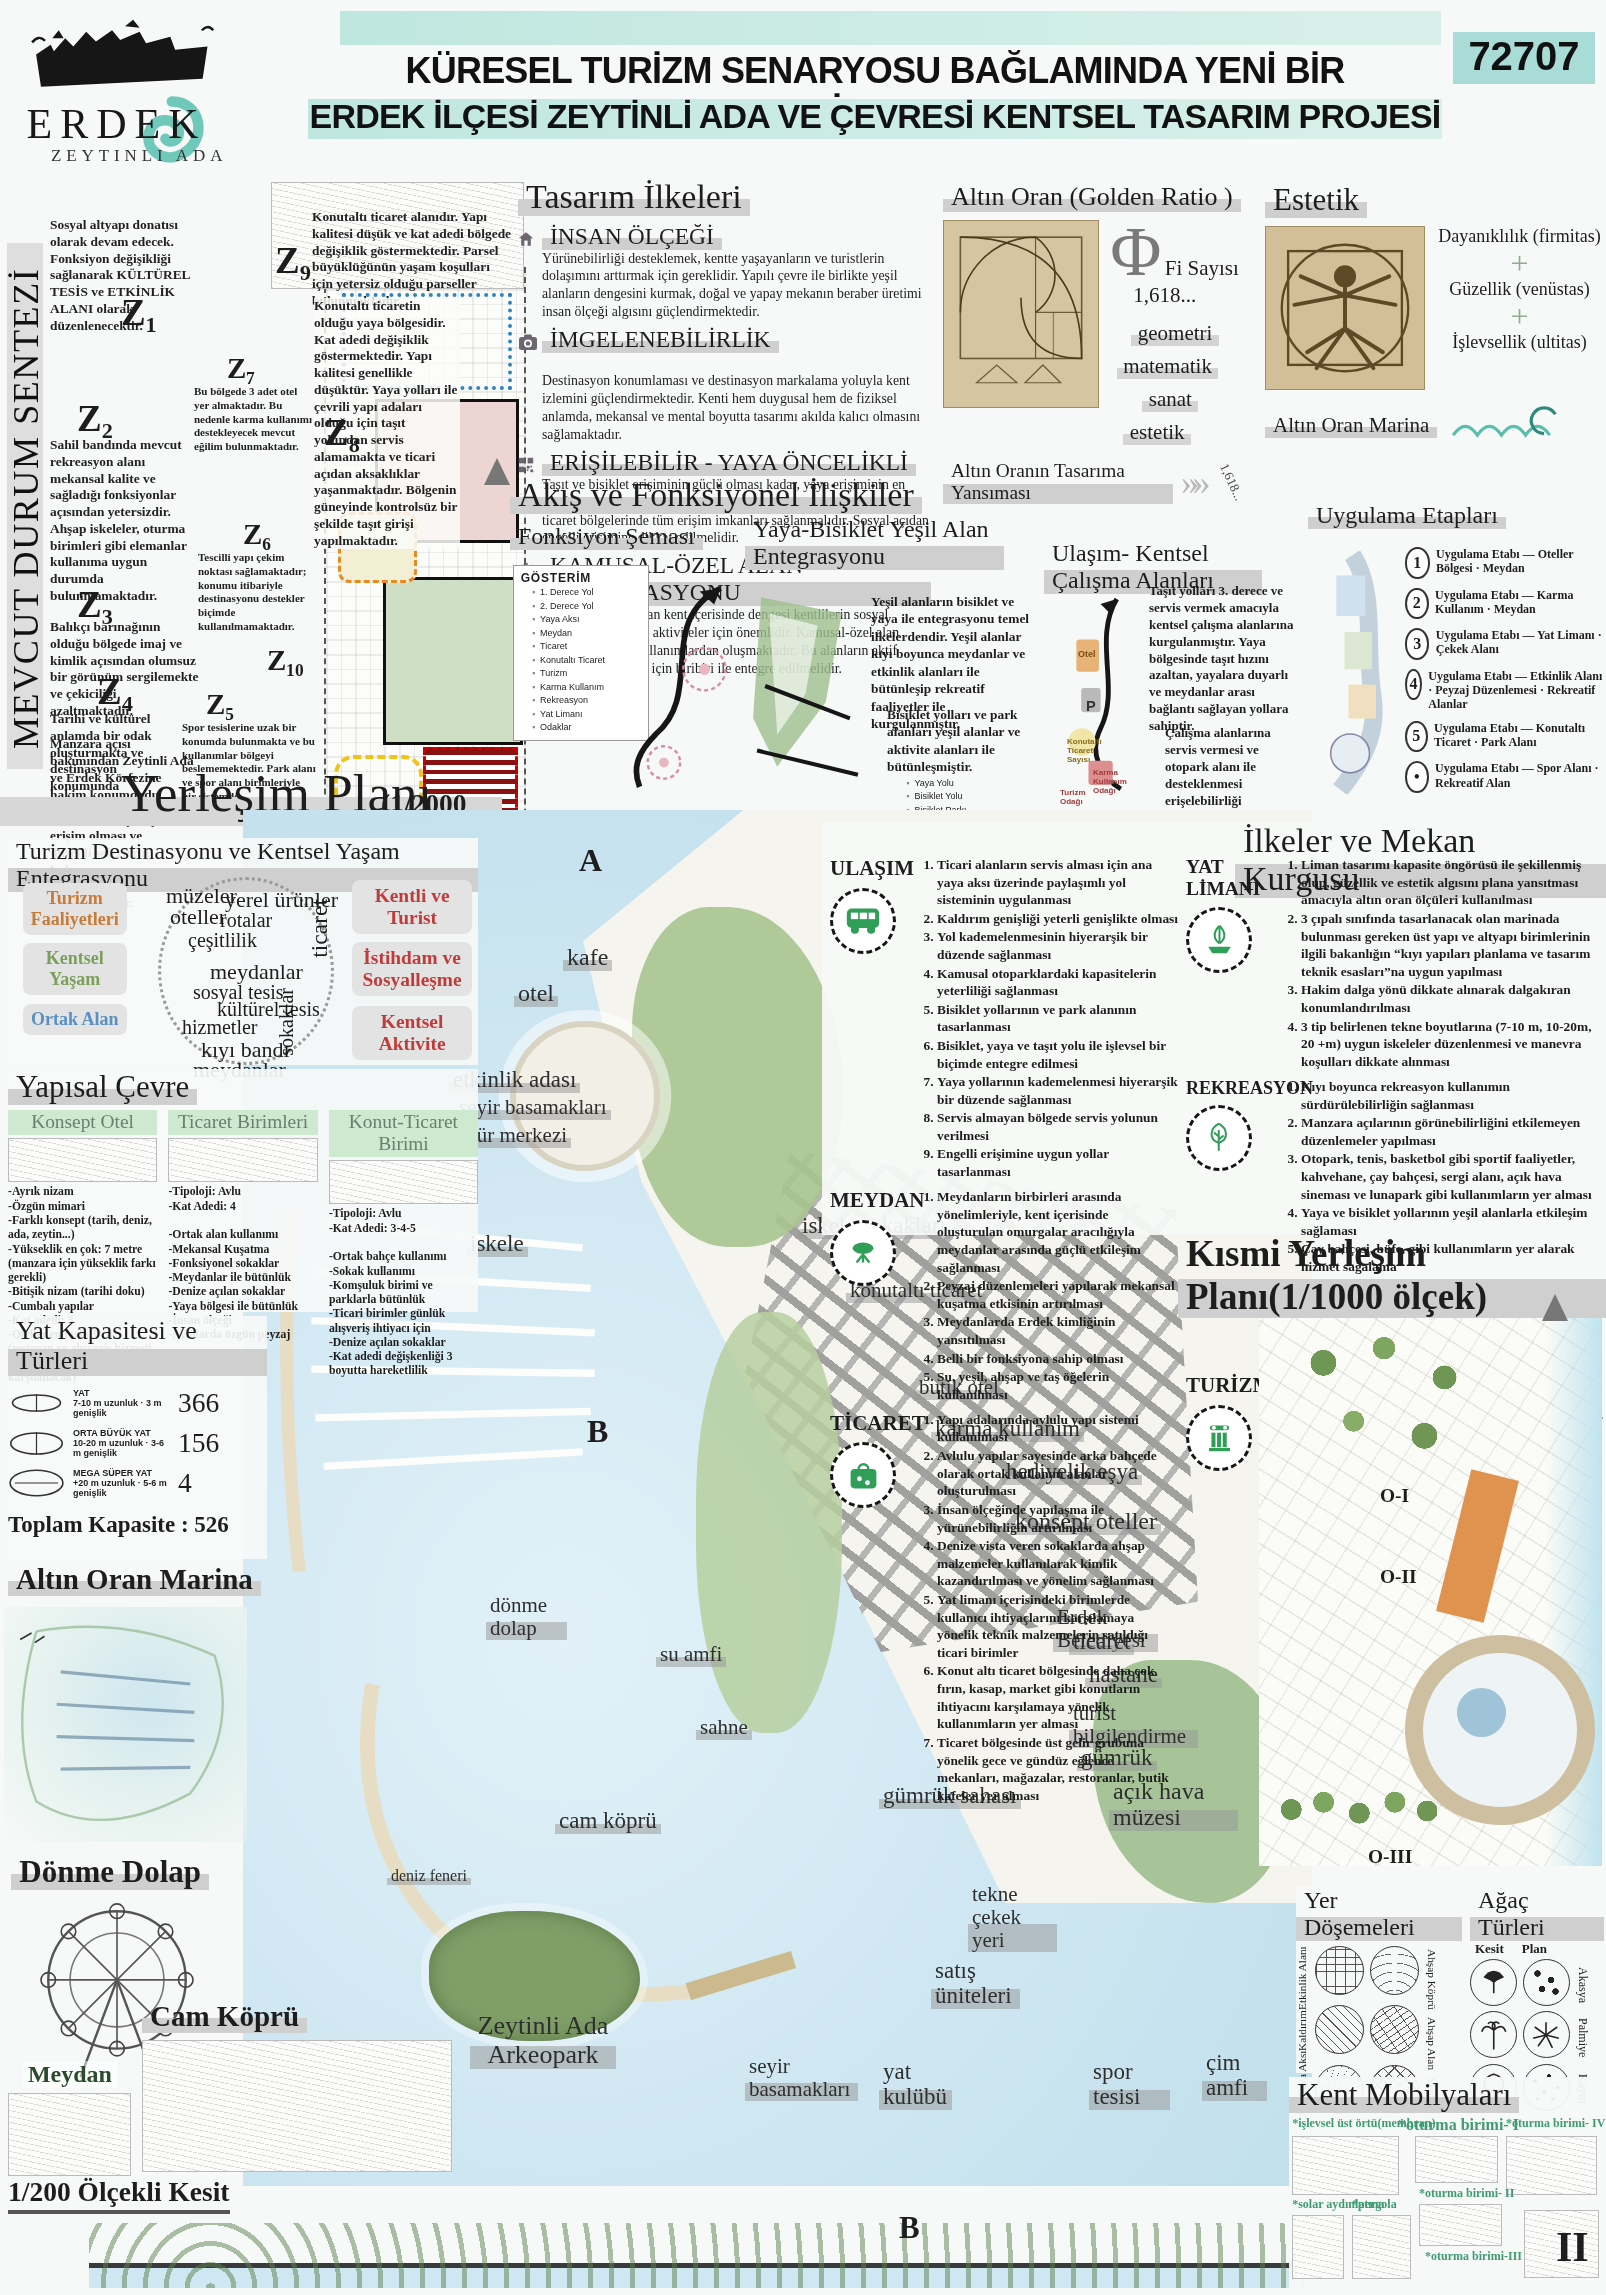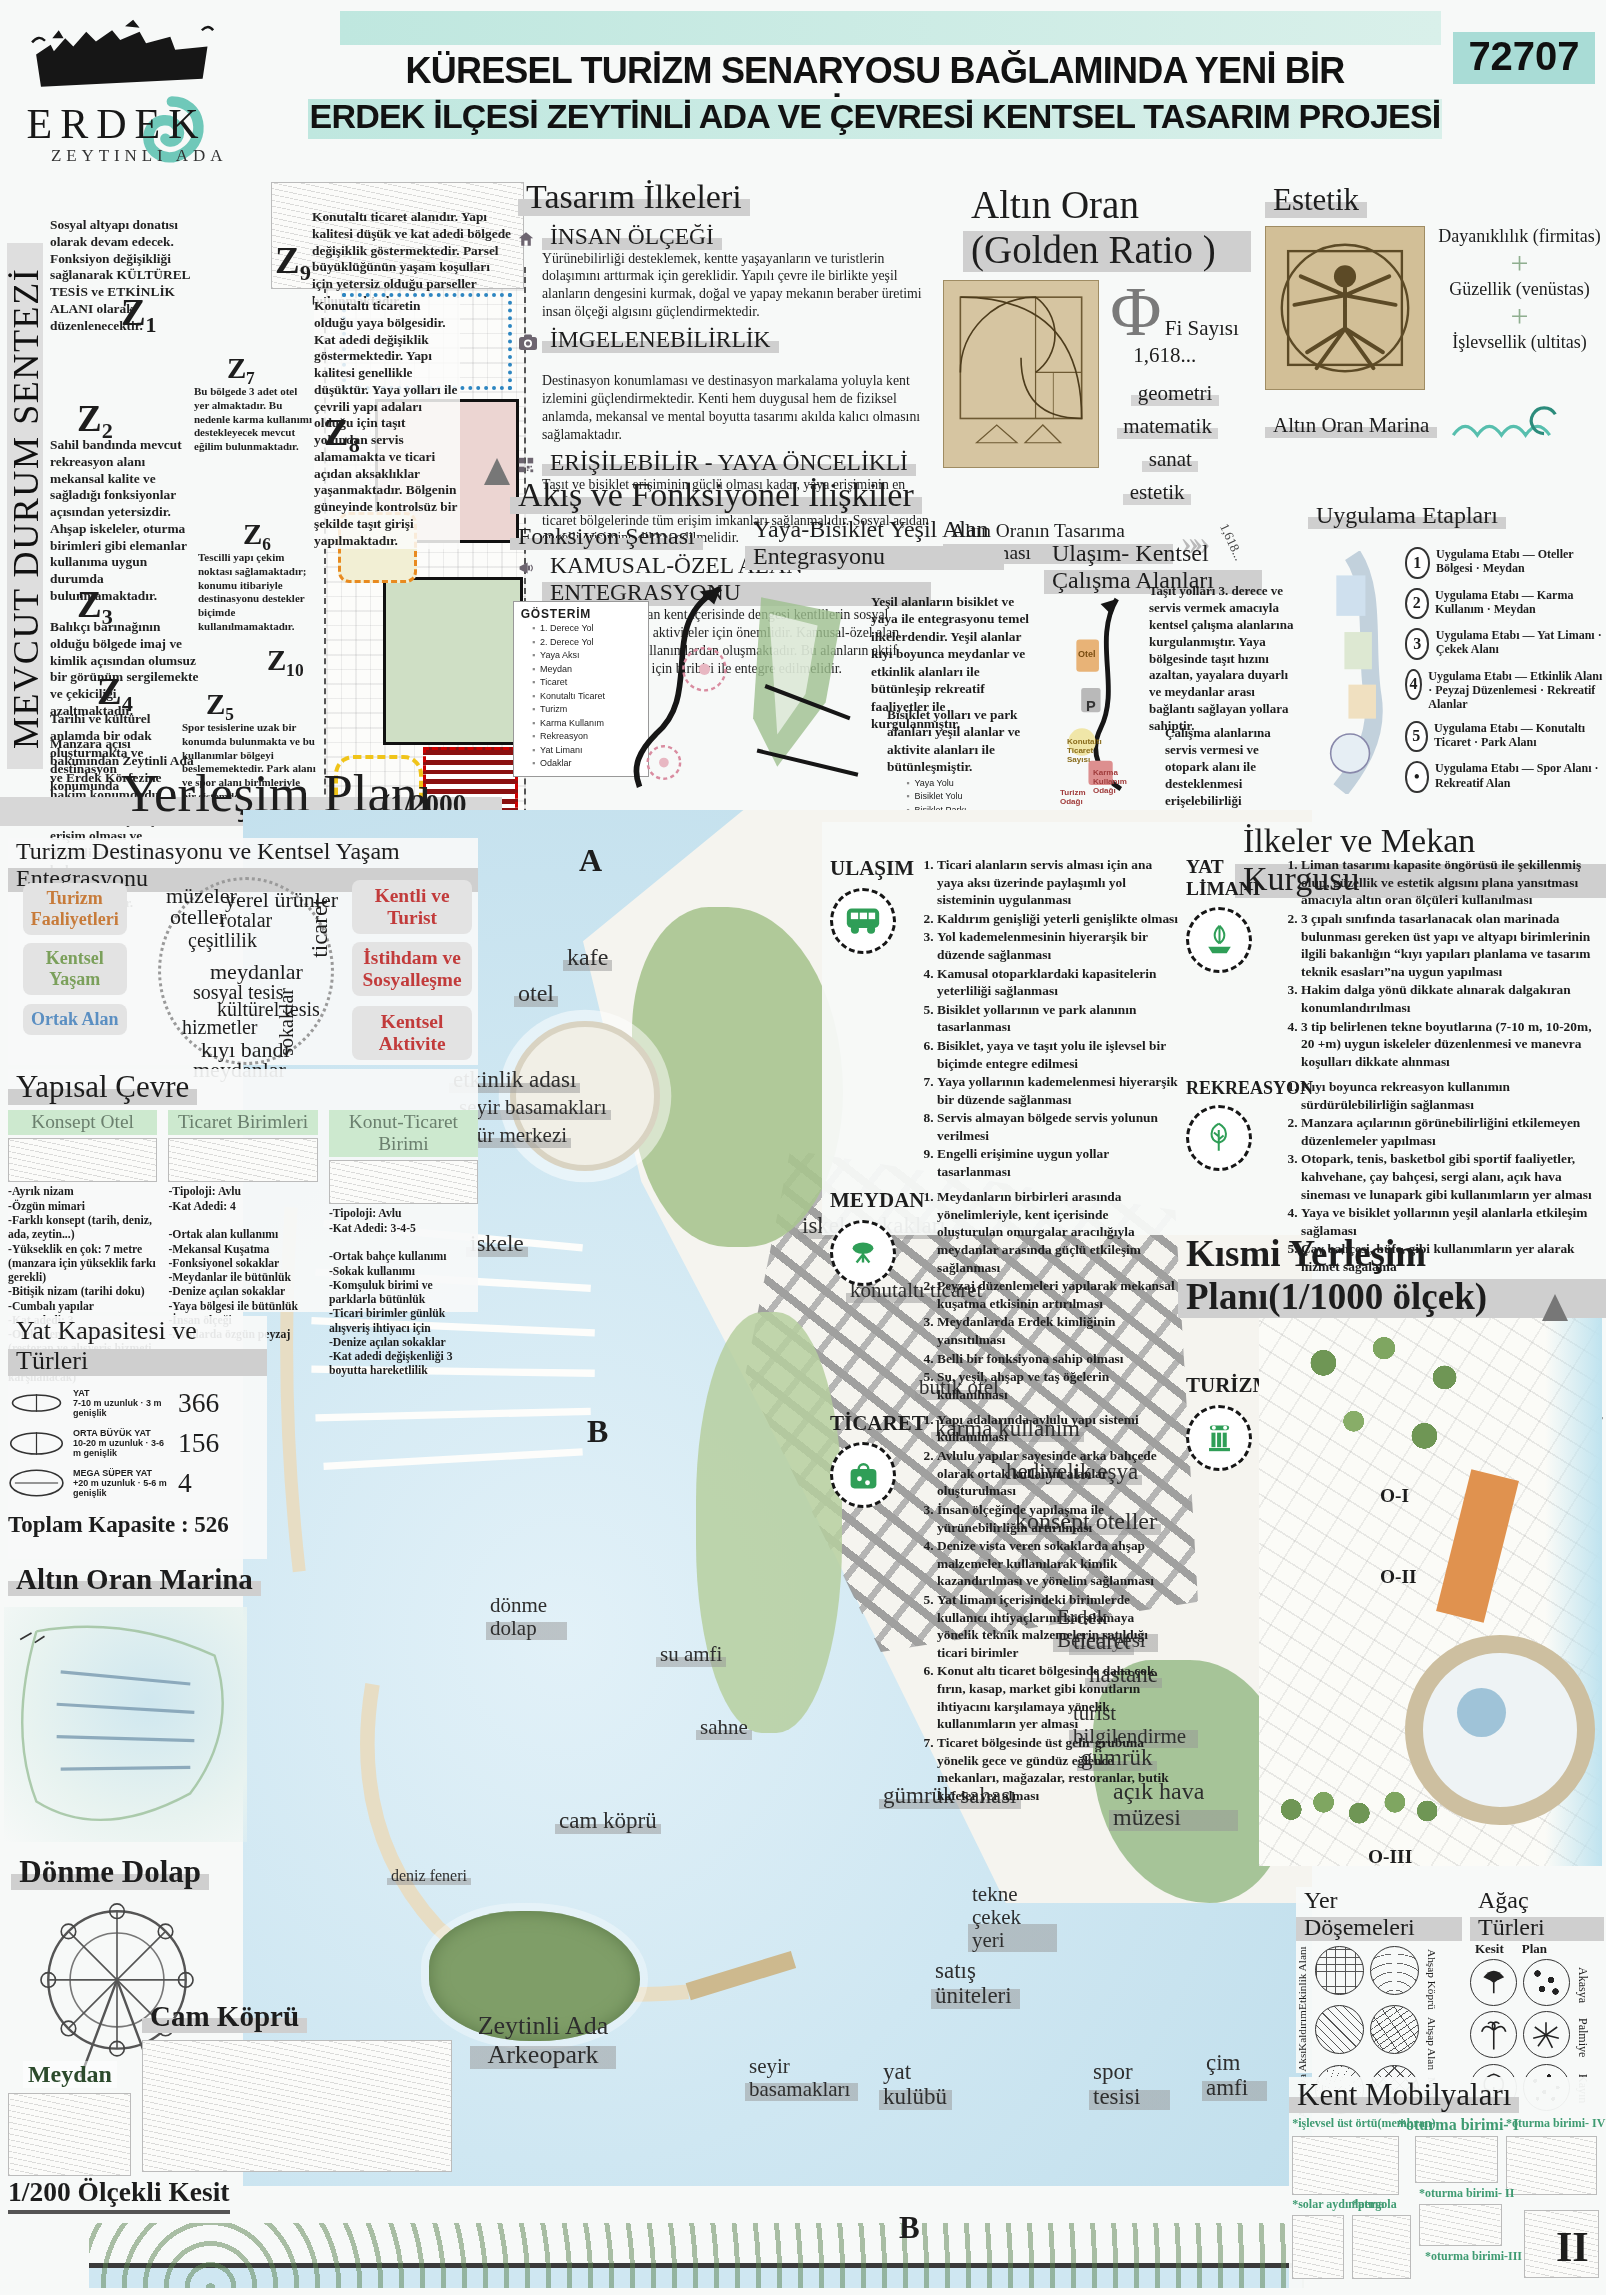--- a/index.html
+++ b/index.html
@@ -162,21 +162,21 @@
           </svg>
         <div>
           <div class="serif bar" style="display:inline-block;font-size:23.5px;">KAMUSAL-ÖZEL ALAN ENTEGRASYONU</div>
           <div class="serif" style="font-size:13.8px;line-height:1.3;width:389px;">Kamusal ve özel alan kent içerisinde dengesi kentlilerin sosyal yaşantısı ve kentsel aktiviteler için önemlidir. Kamusal-özel alan dengesi kentteki kullanımlardan oluşmaktadır. Bu alanların aktif olarak kullanılması için biribiri ile entegre edilmelidir.</div>
         </div>
       </div>
     </div>
   </div>
 
   <div class="abs" style="left:943px;top:182px;width:308px;height:300px;">
-    <div class="serif bar" style="display:inline-block;font-size:39px;margin-left:20px;">Altın Oran (Golden Ratio )</div>
+    <div class="serif bar" style="display:inline-block;font-size:26px;">Altın Oran (Golden Ratio )</div>
     <div style="display:flex;margin-top:8px;gap:11.3px;">
       <div style="width:154px;height:186px;background:#d6c5a1;border:0.8px solid #9f8c63;position:relative;">
         <svg width="154" height="186" viewBox="0 0 190 230">
           <rect x="20" y="20" width="150" height="150" fill="none" stroke="#6e5a33" stroke-width="2"></rect>
           <line x1="113" y1="20" x2="113" y2="170" stroke="#6e5a33" stroke-width="1.5"></line>
           <line x1="113" y1="113" x2="170" y2="113" stroke="#6e5a33" stroke-width="1.5"></line>
           <line x1="135" y1="113" x2="135" y2="170" stroke="#6e5a33" stroke-width="1"></line>
           <path d="M20 170 A 93 93 0 0 1 113 77 A 57 57 0 0 1 113 170" transform="translate(0,-57) rotate(0)" fill="none" stroke="#4d3c1c" stroke-width="2"></path>
           <path d="M20 20 Q 170 20 170 170 Q 95 170 95 95" fill="none" stroke="#4d3c1c" stroke-width="2"></path>
           <path d="M40 200 l25 -22 25 22 z M100 200 l22 -22 22 22 z" fill="none" stroke="#6e5a33" stroke-width="1.5"></path>
@@ -228,21 +228,21 @@
       </svg>
     </div>
   </div>
 
   <div class="abs" style="left:510px;top:476px;width:1096px;height:340px;">
     <div class="serif bar" style="display:inline-block;font-size:34px;">Akış ve Fonksiyonel İlişkiler</div>
 
     
     <div class="abs" style="left:0;top:47px;width:227px;height:283px;">
       <div class="serif bar" style="display:inline-block;font-size:24px;">Fonksiyon Şeması</div>
-      <div class="abs" style="left:3.2px;top:42px;width:121px;border:0.8px solid #999;background:#fff;padding:4.9px 6.5px;margin-top:36px;">
+      <div class="abs" style="left:3.2px;top:42px;width:121px;border:0.8px solid #999;background:#fff;padding:4.9px 6.5px;">
         <div class="leghead sans">GÖSTERİM</div>
         <ul class="leglist sans">
             <li>1. Derece Yol</li>
             <li>2. Derece Yol</li>
             <li>Yaya Aksı</li>
             <li>Meydan</li>
             <li>Ticaret</li>
             <li>Konutaltı Ticaret</li>
             <li>Turizm</li>
             <li>Karma Kullanım</li>

